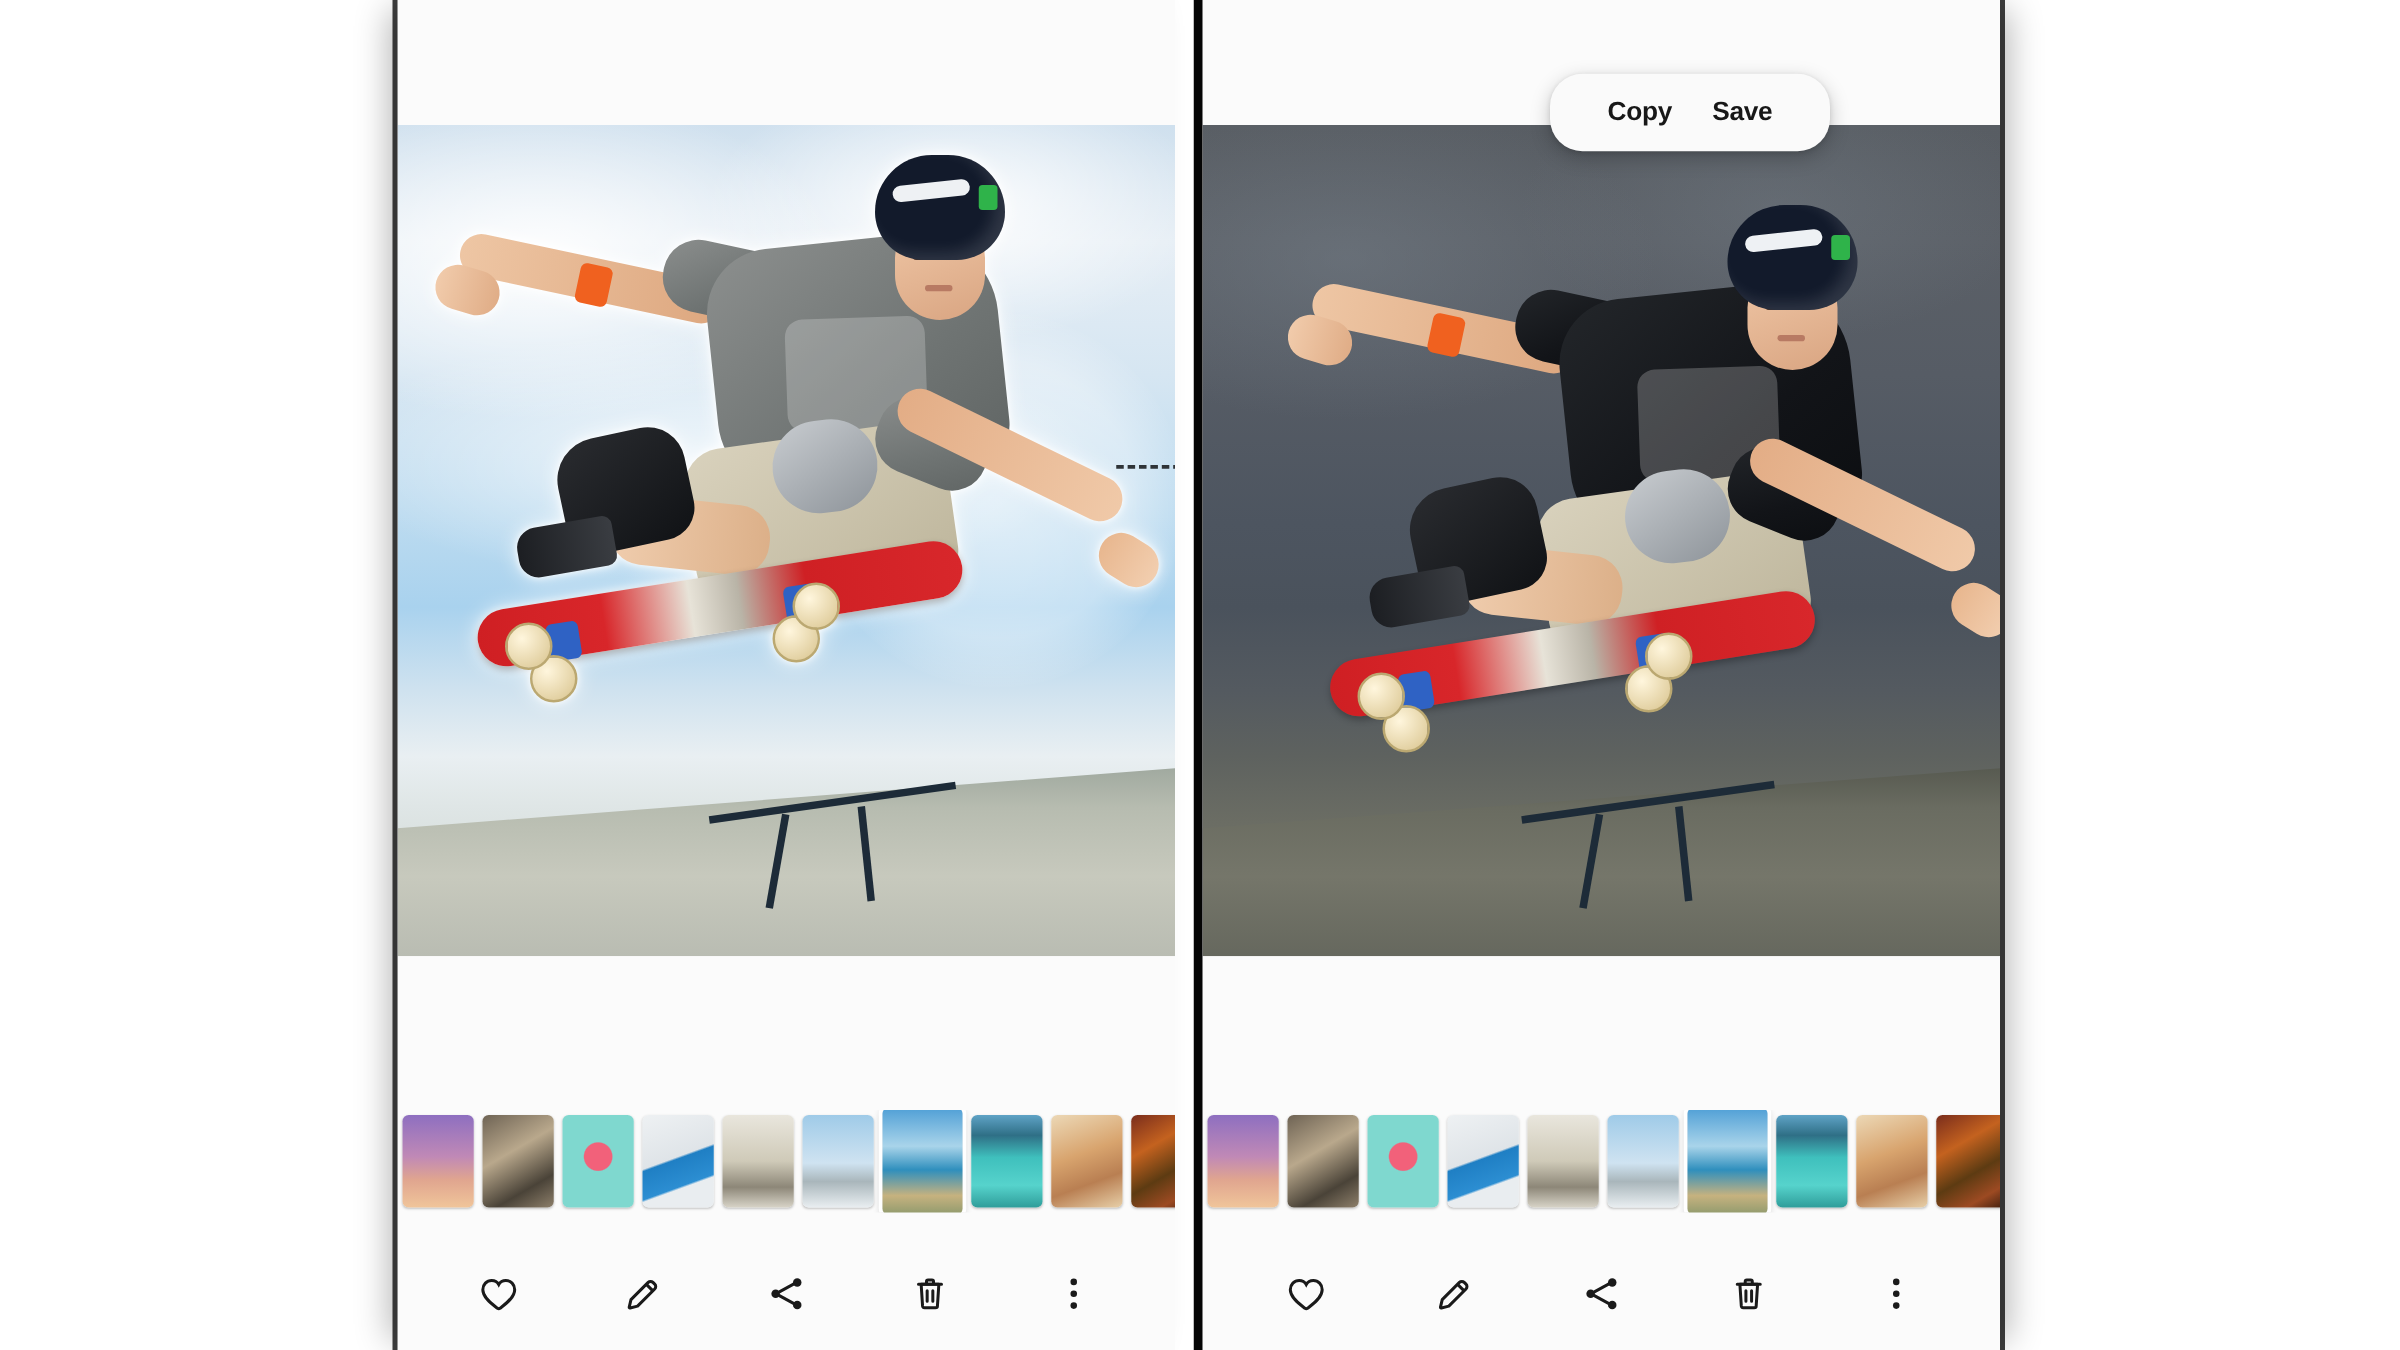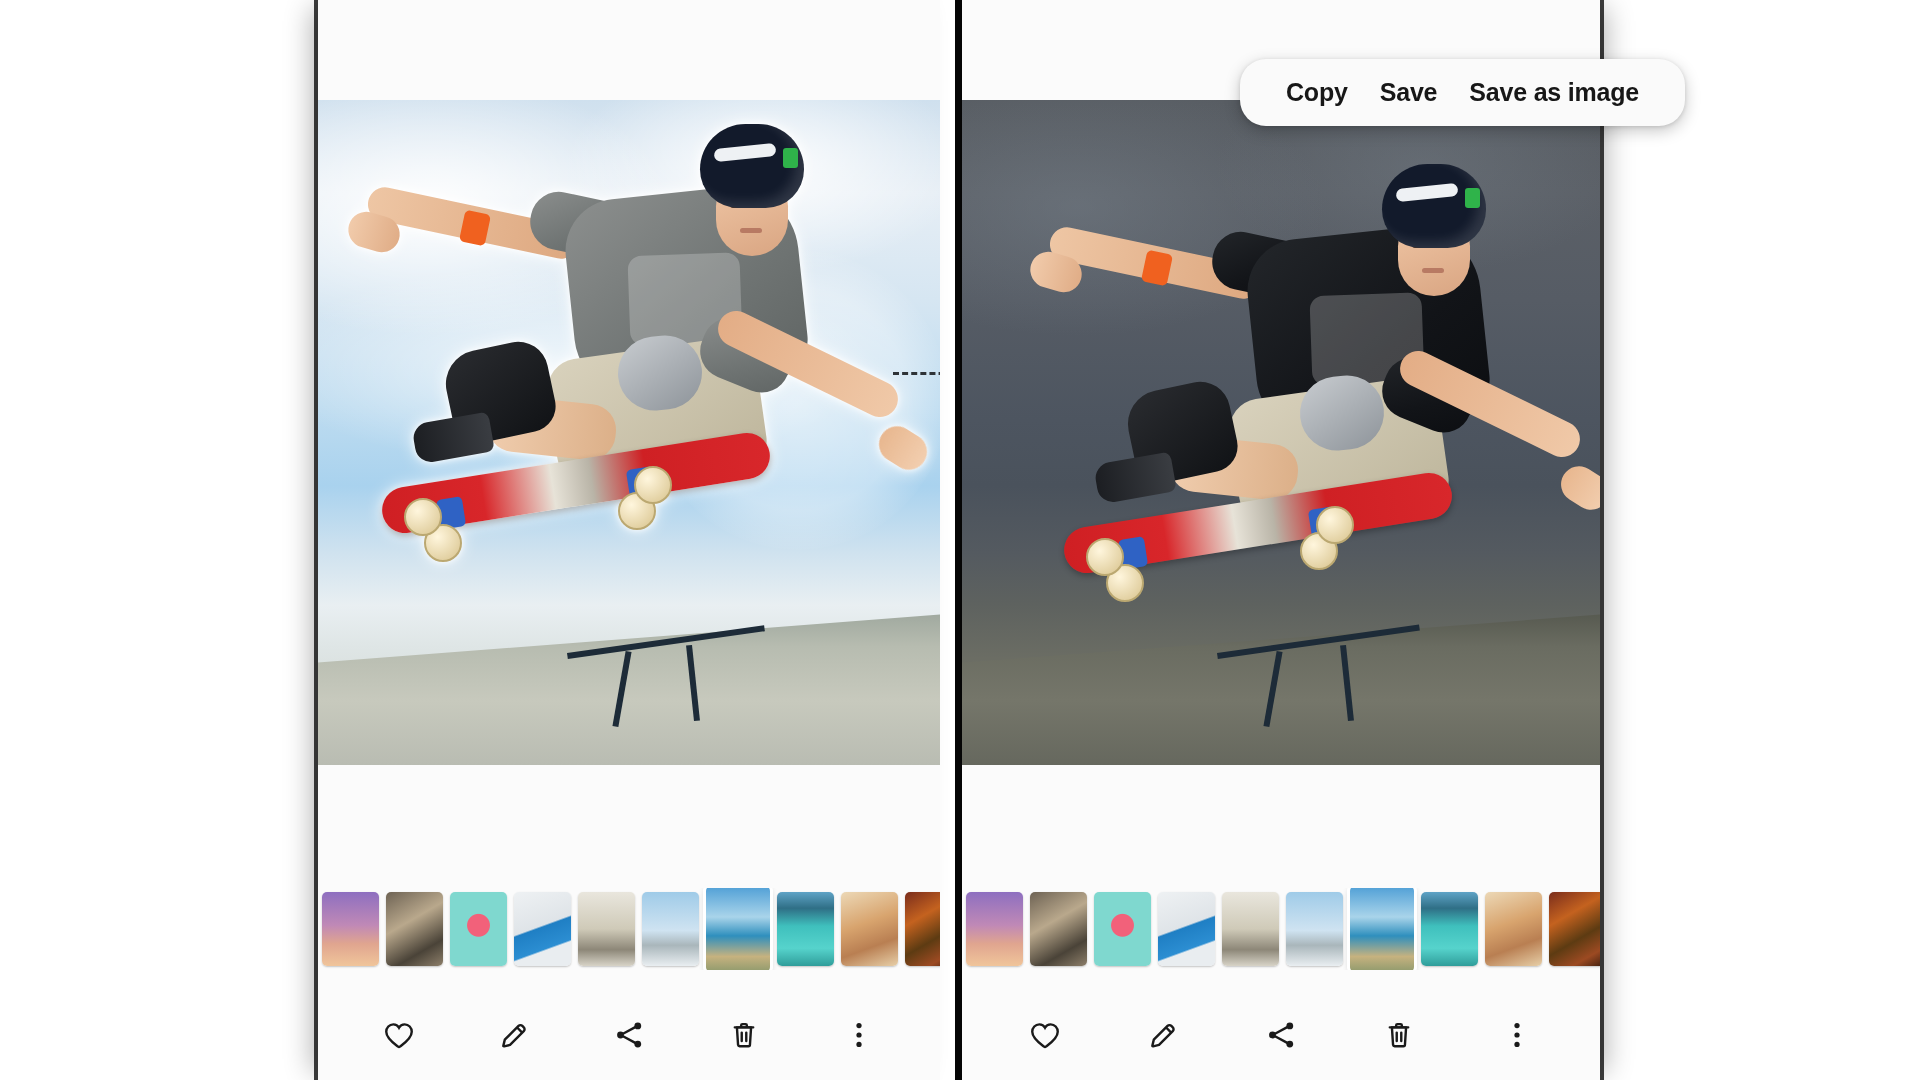--- a/index.html
+++ b/index.html
@@ -195,21 +195,21 @@
   
   #popup{
     position:absolute;left:1240px;top:59px;
     background:#fafafa;border-radius:26px;
     padding:15px 30px;
     display:flex;align-items:center;gap:0;
     box-shadow:0 5px 16px rgba(0,0,0,.22),0 1px 4px rgba(0,0,0,.12);
     z-index:40;white-space:nowrap;
   }
   #popup .mi{
-    font-size:25px;font-weight:700;color:#171717;
+    font-size:21px;font-weight:700;color:#171717;
     padding:4px 16px;letter-spacing:-.2px;
   }
 
   
   .strip{
     position:absolute;left:0;width:100%;top:888px;height:82px;
     display:flex;align-items:center;gap:7px;
     padding-left:4px;overflow:hidden;
   }
   .thumb{
@@ -437,16 +437,15 @@
       </div>
   </div>
 
   <div id="edge-left"></div>
   <div class="seam" id="seam-mid"></div>
   <div id="edge-right"></div>
 
   <div id="popup">
     <span class="mi">Copy</span>
     <span class="mi">Save</span>
-    <span class="mi">Save as image</span>
   </div>
 
 </div>
 
 </body></html>

